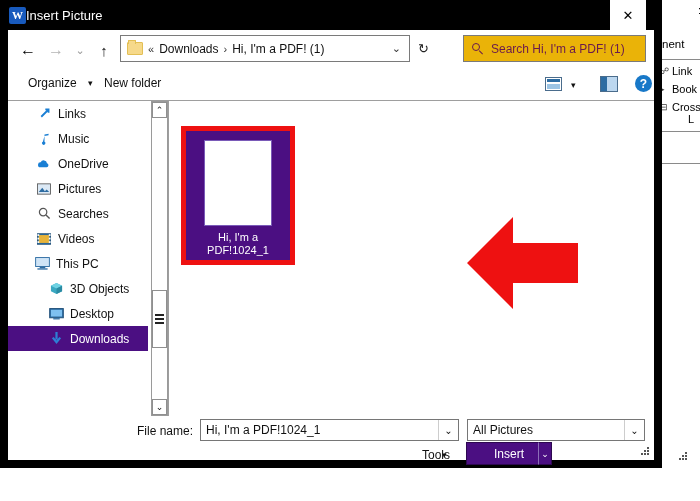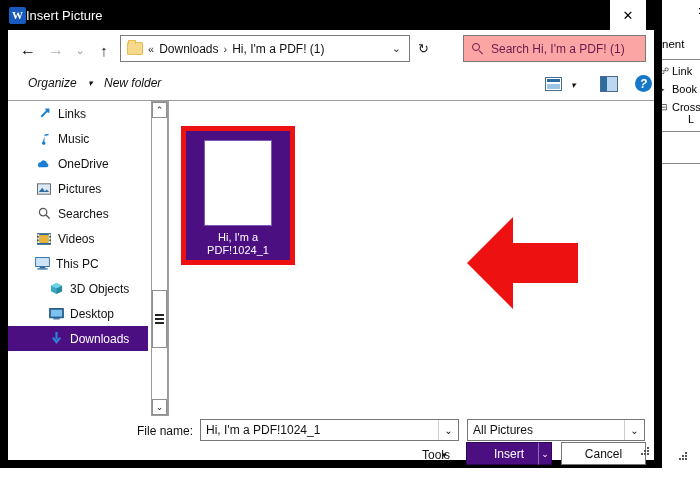--- a/index.html
+++ b/index.html
@@ -72,29 +72,29 @@
   #addr-folder-icon{
     margin-left:6px;width:14px;height:11px;background:#f6d98a;border:1px solid #e3bf55;border-radius:1px 1px 1px 1px;position:relative;
   }
   #addr-folder-icon:before{content:"";position:absolute;left:0;top:-3px;width:6px;height:3px;background:#f6d98a;border:1px solid #e3bf55;border-bottom:none;border-radius:1px 1px 0 0;}
   .addr-sep{margin:0 5px;color:#333;font-size:11px;}
   .addr-crumb{font-size:12px;color:#111;white-space:nowrap;}
   #addr-chevron{position:absolute;right:8px;font-size:11px;color:#333;}
   #addr-refresh{position:absolute;left:410px;top:11px;font-size:13px;color:#222;}
   #searchbox{
     position:absolute;left:455px;top:5px;width:183px;height:27px;
-    background:#fca5a5;border:1px solid #7a7a7a;display:flex;align-items:center;box-sizing:border-box;
+    background:#eab308;border:1px solid #7a7a7a;display:flex;align-items:center;box-sizing:border-box;
   }
   #search-icon{margin-left:8px;width:12px;height:12px;position:relative;}
   #search-icon .ring{position:absolute;left:0;top:0;width:8px;height:8px;border:1.4px solid #6a1b4d;border-radius:50%;box-sizing:border-box;}
   #search-icon .hdl{position:absolute;left:7px;top:7px;width:5px;height:1.4px;background:#6a1b4d;transform:rotate(45deg);transform-origin:left center;}
   #search-text{margin-left:7px;font-size:12px;color:#6a1b4d;white-space:nowrap;}
 
   
-  #toolbar{position:absolute;left:0;top:40px;width:526px;height:30px;background:#ffffff;font-style:italic;}
+  #toolbar{position:absolute;left:0;top:40px;width:526px;height:30px;background:#ffffff;}
   #tb-organize{position:absolute;left:20px;top:6px;font-size:12px;color:#111;}
   #tb-organize-caret{position:absolute;left:80px;top:8px;font-size:9px;color:#111;}
   #tb-newfolder{position:absolute;left:96px;top:6px;font-size:12px;color:#111;}
   #tb-viewicon{position:absolute;left:537px;top:7px;width:17px;height:14px;border:1px solid #4a6c8c;background:#fff;box-sizing:border-box;}
   #tb-viewicon i{position:absolute;left:1px;background:#2d6ca2;}
   #tb-viewcaret{position:absolute;left:563px;top:10px;font-size:9px;color:#111;}
   #tb-paneicon{position:absolute;left:592px;top:6px;width:18px;height:16px;border:1px solid #4a6c8c;background:#fff;box-sizing:border-box;display:flex;}
   #tb-paneicon .l{width:6px;background:#2d6ca2;}
   #tb-paneicon .r{flex:1;background:#bcd7ef;}
   #tb-help{position:absolute;left:627px;top:5px;width:17px;height:17px;border-radius:50%;background:#1878c8;color:#fff;font-size:12px;font-weight:bold;display:flex;align-items:center;justify-content:center;}
@@ -374,21 +374,20 @@
         <span id="filename-caret">⌄</span>
       </div>
       <div id="filter-combo">
         <span id="filter-value">All Pictures</span>
         <span id="filter-caret">⌄</span>
       </div>
       <div id="tools-btn">Tools</div>
       <div id="tools-caret">▾</div>
       <div id="insert-btn">Insert</div>
       <div id="insert-split">⌄</div>
-      <div id="cancel-btn">Cancel</div>
     </div>
 
     <div id="dlg-grip">
       <i style="left:6px;top:0;"></i>
         <i style="left:3px;top:3px;"></i>
         <i style="left:6px;top:3px;"></i>
       <i style="left:0;top:6px;"></i>
         <i style="left:3px;top:6px;"></i>
         <i style="left:6px;top:6px;"></i>
     </div>

